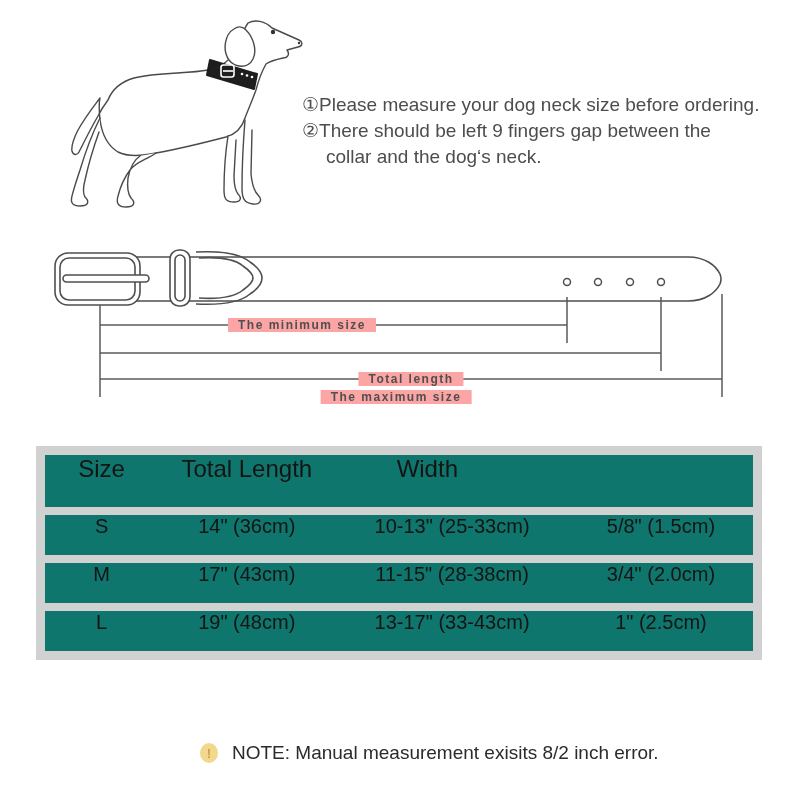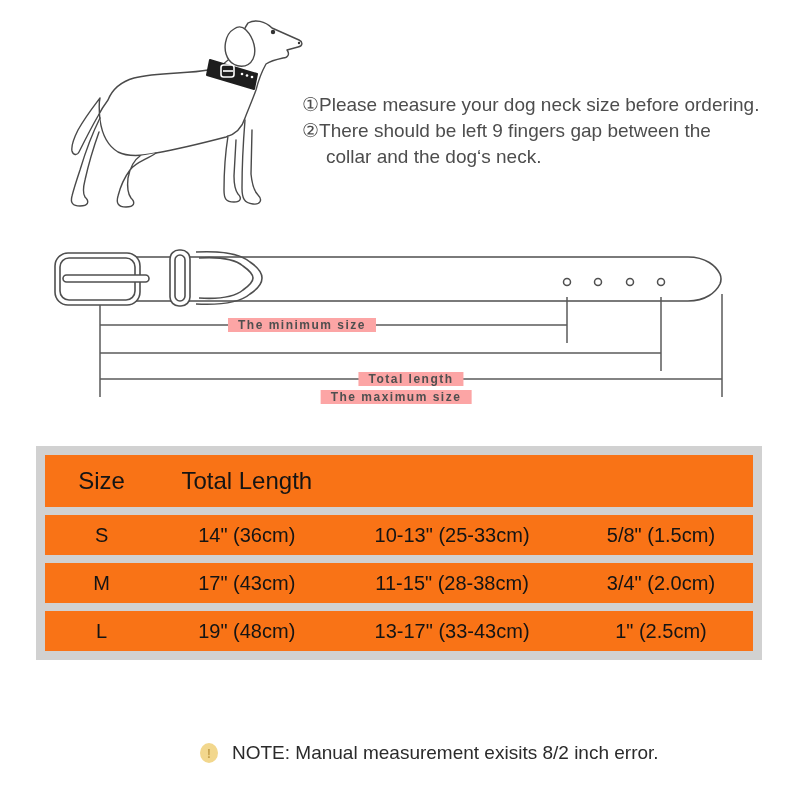--- a/index.html
+++ b/index.html
@@ -20,21 +20,21 @@
   .measure-label{
     position:absolute;transform:translate(-50%,-50%);
     background:#fca5a5;padding:0 10px;white-space:nowrap;
     font-size:12px;letter-spacing:1.5px;color:#4f4f4f;font-weight:bold;
   }
   
   .size-table{
     position:absolute;left:36px;top:446px;width:726px;box-sizing:border-box;
     background:#d1d1d1;padding:9px;display:flex;flex-direction:column;gap:8px;
   }
-  .trow{background:#f97316;display:flex;align-items:center;}
+  .trow{background:#0f766e;display:flex;}
   .trow.head{height:52px;font-size:24px;color:#141414;}
   .trow.body{height:40px;font-size:20px;color:#141414;}
   .tcell{text-align:center;}
   .c0{flex:0 0 16%;}
   .c1{flex:0 0 25%;}
   .c2{flex:0 0 33%;}
   .c3{flex:0 0 26%;}
   
   .note{
     position:absolute;left:200px;top:742px;display:flex;align-items:center;gap:14px;
@@ -147,20 +147,21 @@
 </svg>
 
 <div class="measure-label" style="left:302px;top:325px;">The minimum size</div>
 <div class="measure-label" style="left:396px;top:353px;margin-top:44px;">The maximum size</div>
 <div class="measure-label" style="left:411px;top:379px;">Total length</div>
 
 <div class="size-table">
   <div class="trow head">
     <div class="tcell c0">Size</div>
     <div class="tcell c1">Total Length</div>
+    <div class="tcell c3">Width</div>
   </div>
   <div class="trow body">
     <div class="tcell c0">S</div>
     <div class="tcell c1">14" (36cm)</div>
     <div class="tcell c2">10-13" (25-33cm)</div>
     <div class="tcell c3">5/8" (1.5cm)</div>
   </div>
   <div class="trow body">
     <div class="tcell c0">M</div>
     <div class="tcell c1">17" (43cm)</div>

